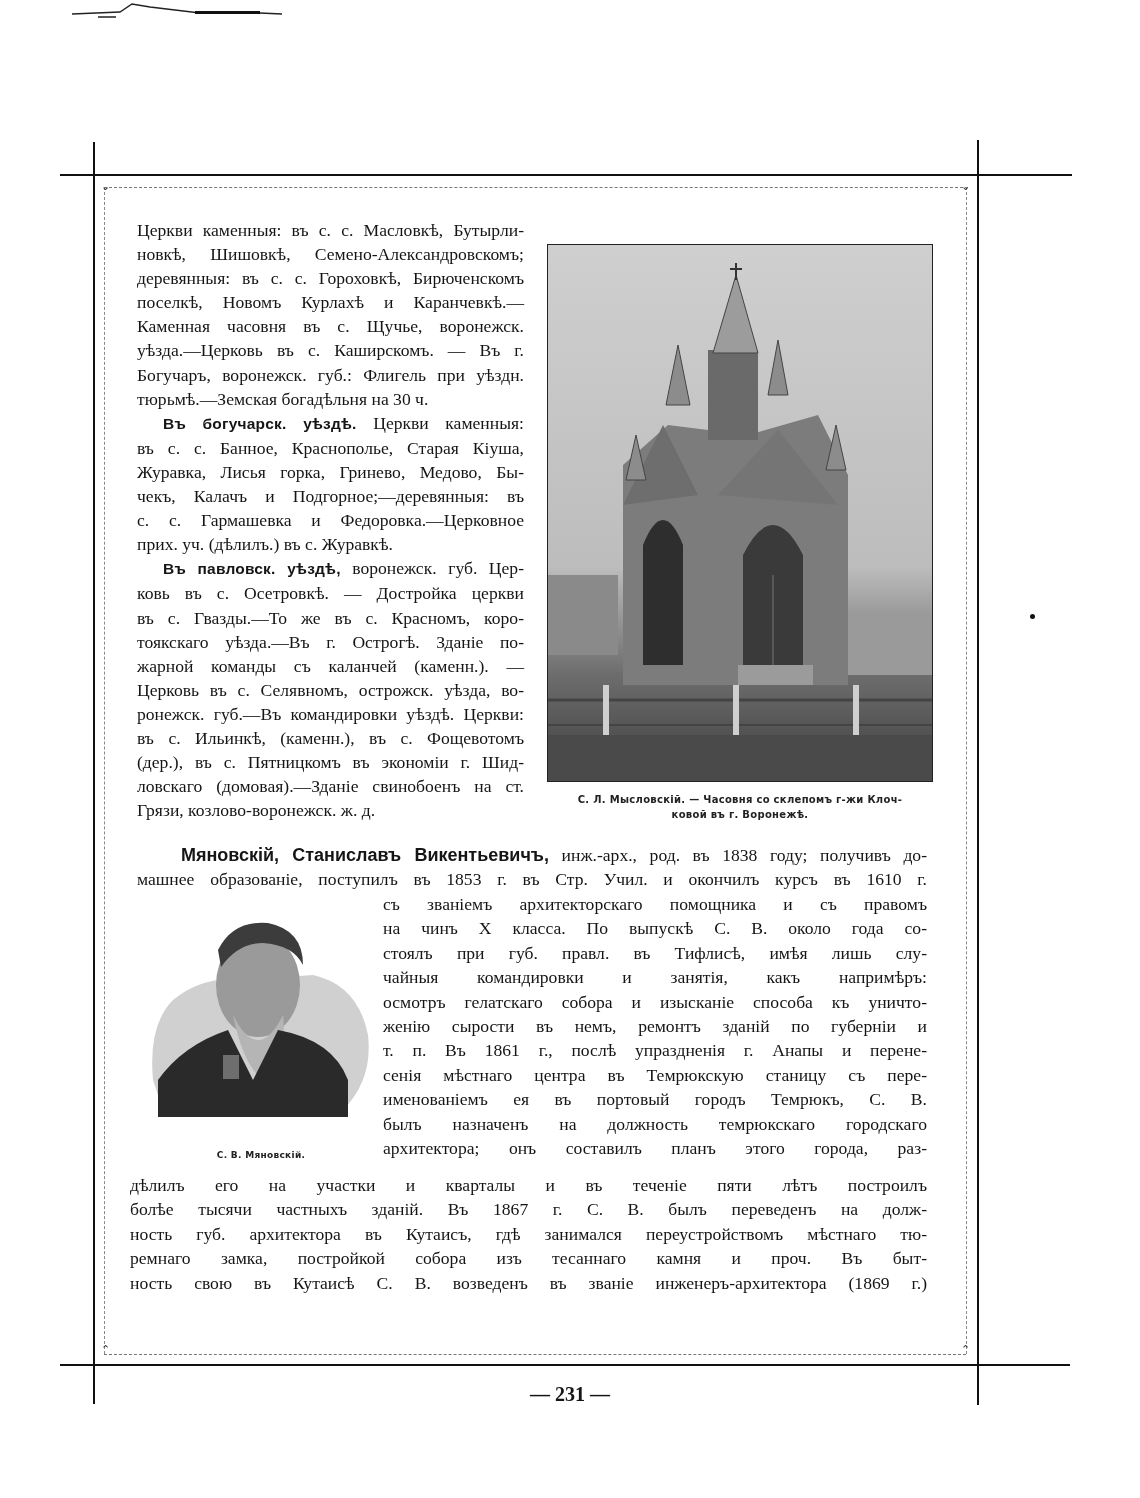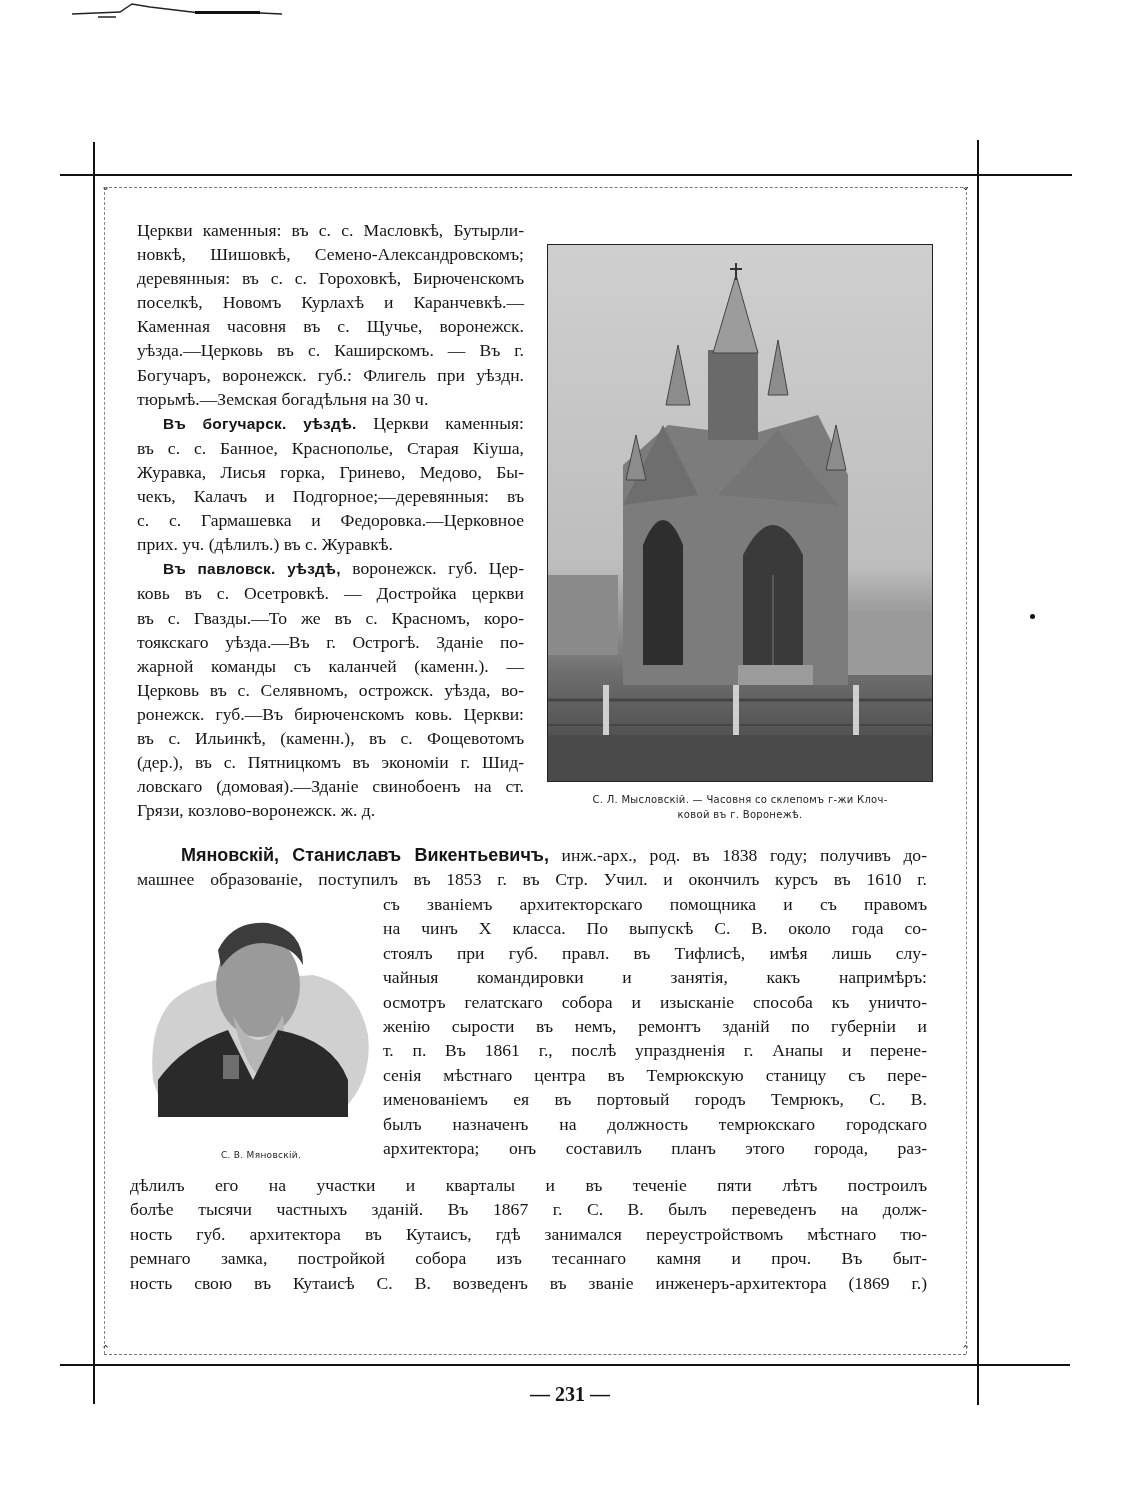--- a/index.html
+++ b/index.html
@@ -16,21 +16,21 @@
   .text-col { position: absolute; left: 137px; top: 218px; width: 387px;
               font-family: "Liberation Serif", "DejaVu Serif", serif; font-size: 17.6px;
               line-height: 24.1px; text-align: justify; }
   .bold-head { font-family: "Liberation Sans", "DejaVu Sans", sans-serif; font-weight: bold;
                font-size: 15.5px; letter-spacing: 0.2px; }
 
   .photo-chapel { position: absolute; left: 547px; top: 244px; width: 384px; height: 536px;
                   border: 1px solid #222; overflow: hidden;
                   background: linear-gradient(#cfcfcf, #bdbdbd 60%, #6d6d6d 80%, #3e3e3e); }
   .caption { position: absolute; font-family: "DejaVu Sans", "Liberation Sans", sans-serif;
-             font-weight: normal; font-size: 10px; text-align: center; letter-spacing: 0.3px;
+             font-weight: bold; font-size: 10px; text-align: center; letter-spacing: 0.3px;
              line-height: 15px; color: #222; }
 
   .bio-head { position: absolute; left: 137px; top: 843px; width: 790px;
               font-family: "Liberation Serif", "DejaVu Serif", serif; font-size: 17.6px;
               line-height: 24.1px; text-align: justify; }
   .bio-head .name { font-family: "Liberation Sans", "DejaVu Sans", sans-serif; font-weight: bold;
                     font-size: 18px; }
   .bio-side { position: absolute; left: 383px; top: 892px; width: 544px;
               font-family: "Liberation Serif", "DejaVu Serif", serif; font-size: 17.6px;
               line-height: 24.4px; text-align: justify; }
@@ -88,21 +88,21 @@
     <span class="line">с. с. Гармашевка и Федоровка.—Церковное</span>
     <span class="line last">прих. уч. (дѣлилъ.) въ с. Журавкѣ.</span>
   </div>
   <div>
     <span class="line" style="padding-left:26px;"><span class="bold-head">Въ павловск. уѣздѣ,</span> <span>воронежск. губ. Цер-</span></span>
     <span class="line">ковь въ с. Осетровкѣ. — Достройка церкви</span>
     <span class="line">въ с. Гвазды.—То же въ с. Красномъ, коро-</span>
     <span class="line">тоякскаго уѣзда.—Въ г. Острогѣ. Зданіе по-</span>
     <span class="line">жарной команды съ каланчей (каменн.). —</span>
     <span class="line">Церковь въ с. Селявномъ, острожск. уѣзда, во-</span>
-    <span class="line">ронежск. губ.—Въ бирюченскомъ ковь. Церкви:</span>
+    <span class="line">ронежск. губ.—Въ командировки уѣздѣ. Церкви:</span>
     <span class="line">въ с. Ильинкѣ, (каменн.), въ с. Фощевотомъ</span>
     <span class="line">(дер.), въ с. Пятницкомъ въ экономіи г. Шид-</span>
     <span class="line">ловскаго (домовая).—Зданіе свинобоенъ на ст.</span>
     <span class="line last">Грязи, козлово-воронежск. ж. д.</span>
   </div>
 </div>
 
 <div class="photo-chapel">
   <svg width="384" height="536" viewBox="0 0 384 536">
 

